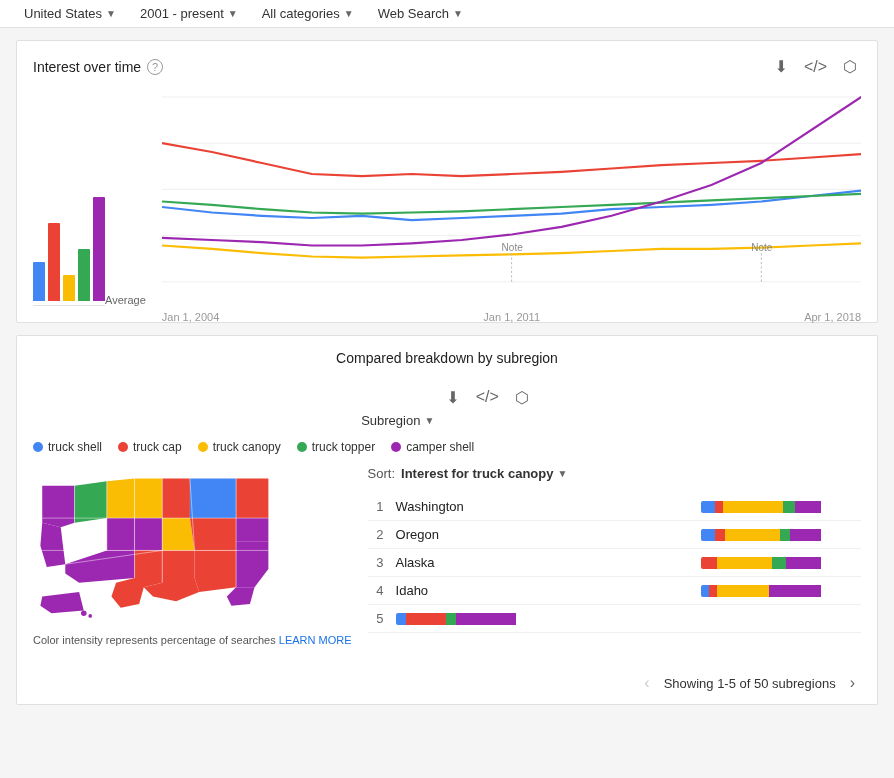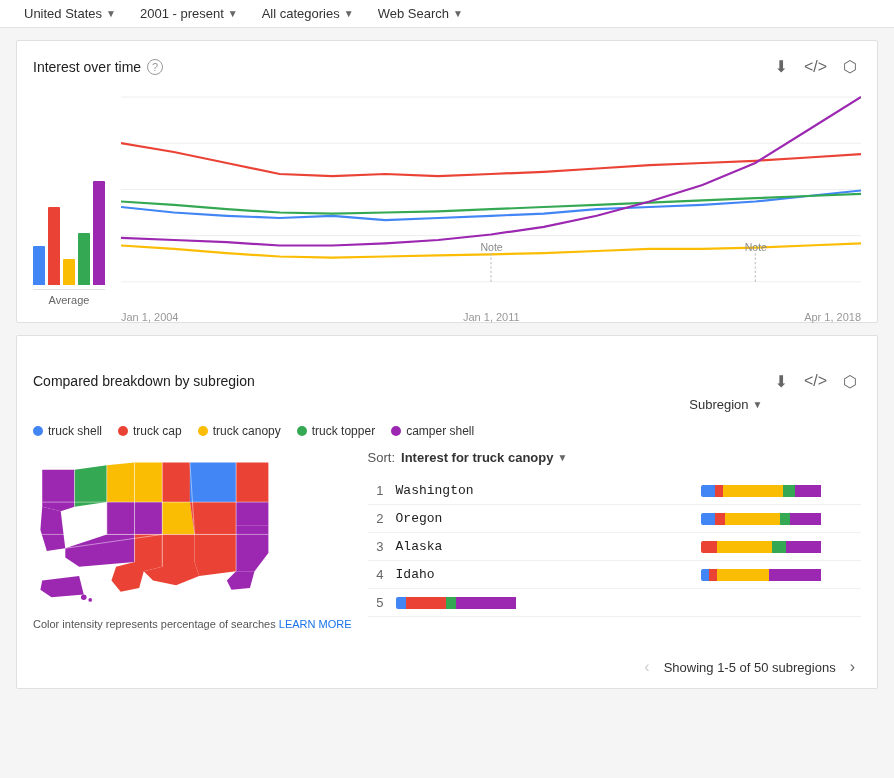--- a/index.html
+++ b/index.html
@@ -43,21 +43,21 @@
       background: none; border: none; cursor: pointer;
       color: #666; font-size: 16px; padding: 2px 4px;
     }
 
     
     .chart-area {
       padding: 0 16px 16px 16px;
       display: flex; gap: 16px; align-items: flex-end;
     }
     .avg-bars {
-      display: flex; flex-direction: column; align-items: center;
+      display: flex; flex-direction: row; align-items: flex-end;
       min-width: 70px;
     }
     .bars-container {
       display: flex; align-items: flex-end; gap: 3px;
       height: 130px; border-bottom: 1px solid #e0e0e0;
       padding-bottom: 4px;
     }
     .bar {
       width: 12px; border-radius: 1px 1px 0 0;
     }
@@ -69,20 +69,21 @@
     }
     .line-chart-wrap svg {
       width: 100%; height: 100%;
     }
 
     
     .breakdown-panel { margin-top: 0; }
     .breakdown-header {
       display: flex; align-items: center; justify-content: space-between;
       padding: 14px 16px 8px 16px;
+      flex-direction: column;
     }
     .breakdown-title { font-size: 14px; font-weight: 500; color: #212121; }
     .breakdown-right { display: flex; align-items: center; gap: 8px; }
     .subregion-btn {
       display: flex; align-items: center; gap: 4px;
       background: none; border: none; cursor: pointer;
       font-size: 13px; color: #333; margin-top: 47px;
     }
 
     
@@ -116,21 +117,21 @@
     .sort-dropdown {
       display: flex; align-items: center; gap: 4px;
       background: none; border: none; cursor: pointer;
       font-size: 13px; color: #333; font-weight: 700;
     }
     .rank-row {
       display: flex; align-items: center; gap: 12px;
       padding: 6px 0; border-bottom: 1px solid #f0f0f0;
     }
     .rank-num { width: 16px; text-align: right; color: #666; font-size: 13px; }
-    .rank-name { flex: 1; font-size: 13px; color: #212121; font-family: Liberation Mono, monospace; }
+    .rank-name { flex: 1; font-size: 13px; color: #212121; }
     .rank-bar-container { width: 160px; height: 12px; display: flex; border-radius: 2px; overflow: hidden; }
     .rank-segment { height: 100%; }
 
     
     .pagination {
       display: flex; align-items: center; justify-content: flex-end;
       padding: 10px 16px; gap: 8px; font-size: 13px; color: #333;
     }
     .page-btn {
       background: none; border: none; cursor: pointer;

